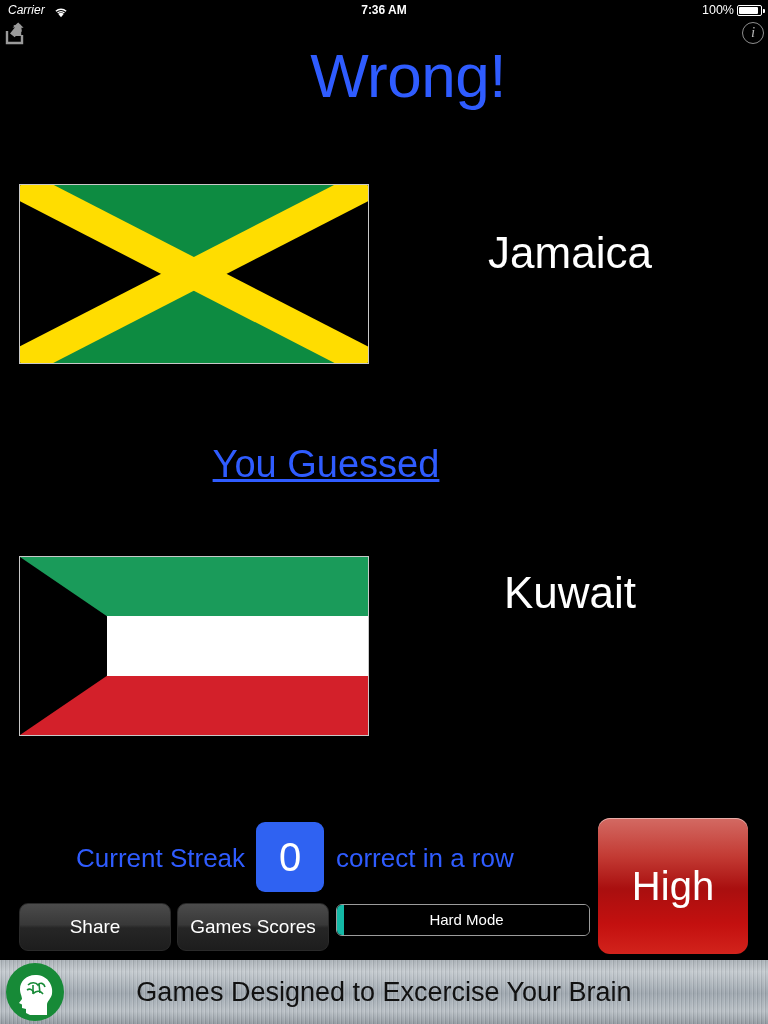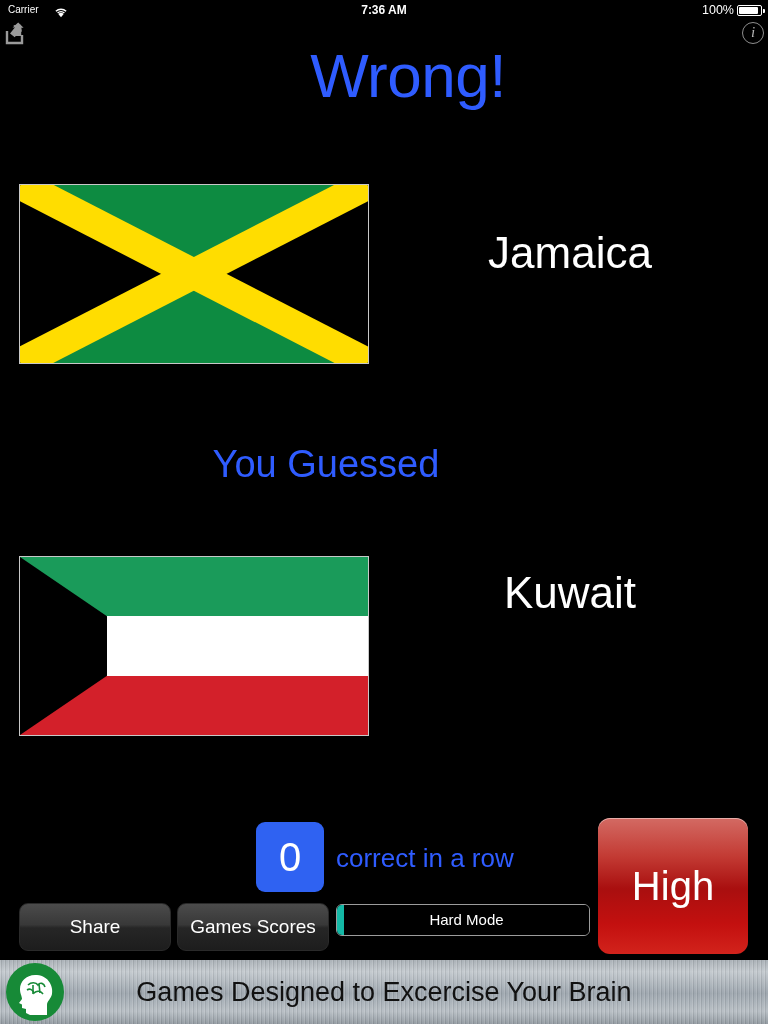--- a/index.html
+++ b/index.html
@@ -22,22 +22,23 @@
     top: 0; left: 0;
     width: 768px;
     height: 20px;
     color: #fff;
     font-size: 12.5px;
     line-height: 20px;
   }
   .status-carrier {
     position: absolute;
     left: 8px; top: 0;
-    font-size: 10px;
-    color: #fff;
+    font-size: 12px;
+    color: #fff;
+    font-style: italic;
   }
   .wifi-icon {
     position: absolute;
     left: 54px; top: 4px;
     width: 14px; height: 11px;
   }
   .status-time {
     position: absolute;
     left: 0; top: 0;
     width: 768px;
@@ -177,20 +178,21 @@
   .label-guess  { left: 395px; top: 568px; width: 350px; text-align: center; }
 
   
   .guessed-caption {
     position: absolute;
     top: 443px; left: 0;
     width: 652px;
     text-align: center;
     font-size: 38px;
     color: #2f5cff;
+    text-decoration: underline;
   }
 
   
   .streak-row {
     position: absolute;
     left: 0; top: 822px;
     width: 590px;
     height: 70px;
   }
   .streak-label-left {
@@ -355,20 +357,21 @@
 
 <div class="flag-box flag-guess">
   <div class="kw-green"></div>
   <div class="kw-white"></div>
   <div class="kw-red"></div>
   <div class="kw-black"></div>
 </div>
 <div class="country-label label-guess">Kuwait</div>
 
 <div class="streak-row">
+  <span class="streak-label-left">Current Streak</span>
   <span class="streak-badge">0</span>
   <span class="streak-label-right">correct in a row</span>
 </div>
 
 <div class="dark-btn btn-share">Share</div>
 <div class="dark-btn btn-highscores">Games Scores</div>
 
 <div class="segmented">
   <div class="seg unselected">Hard Mode</div>
 </div>

